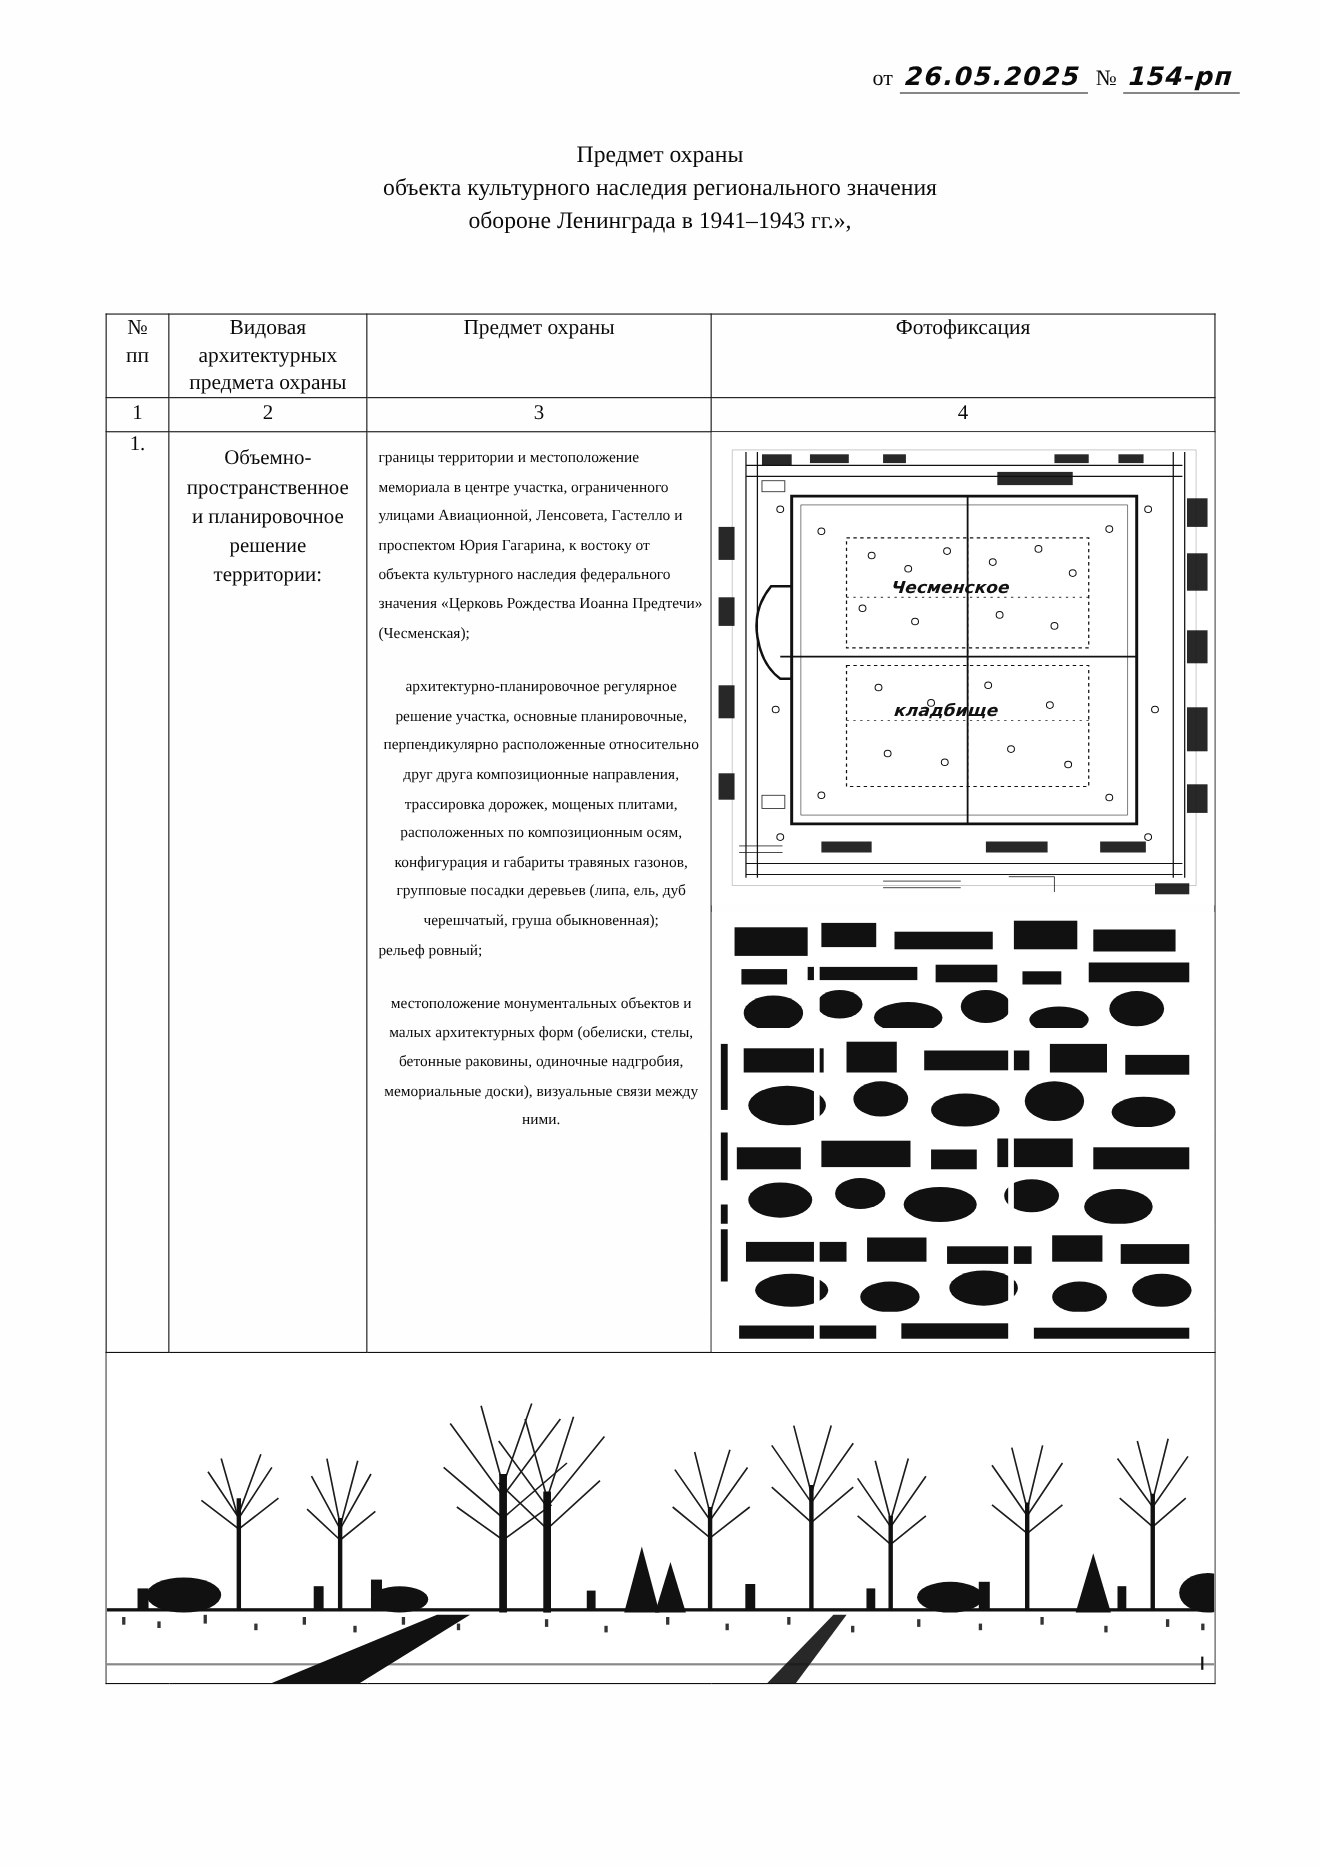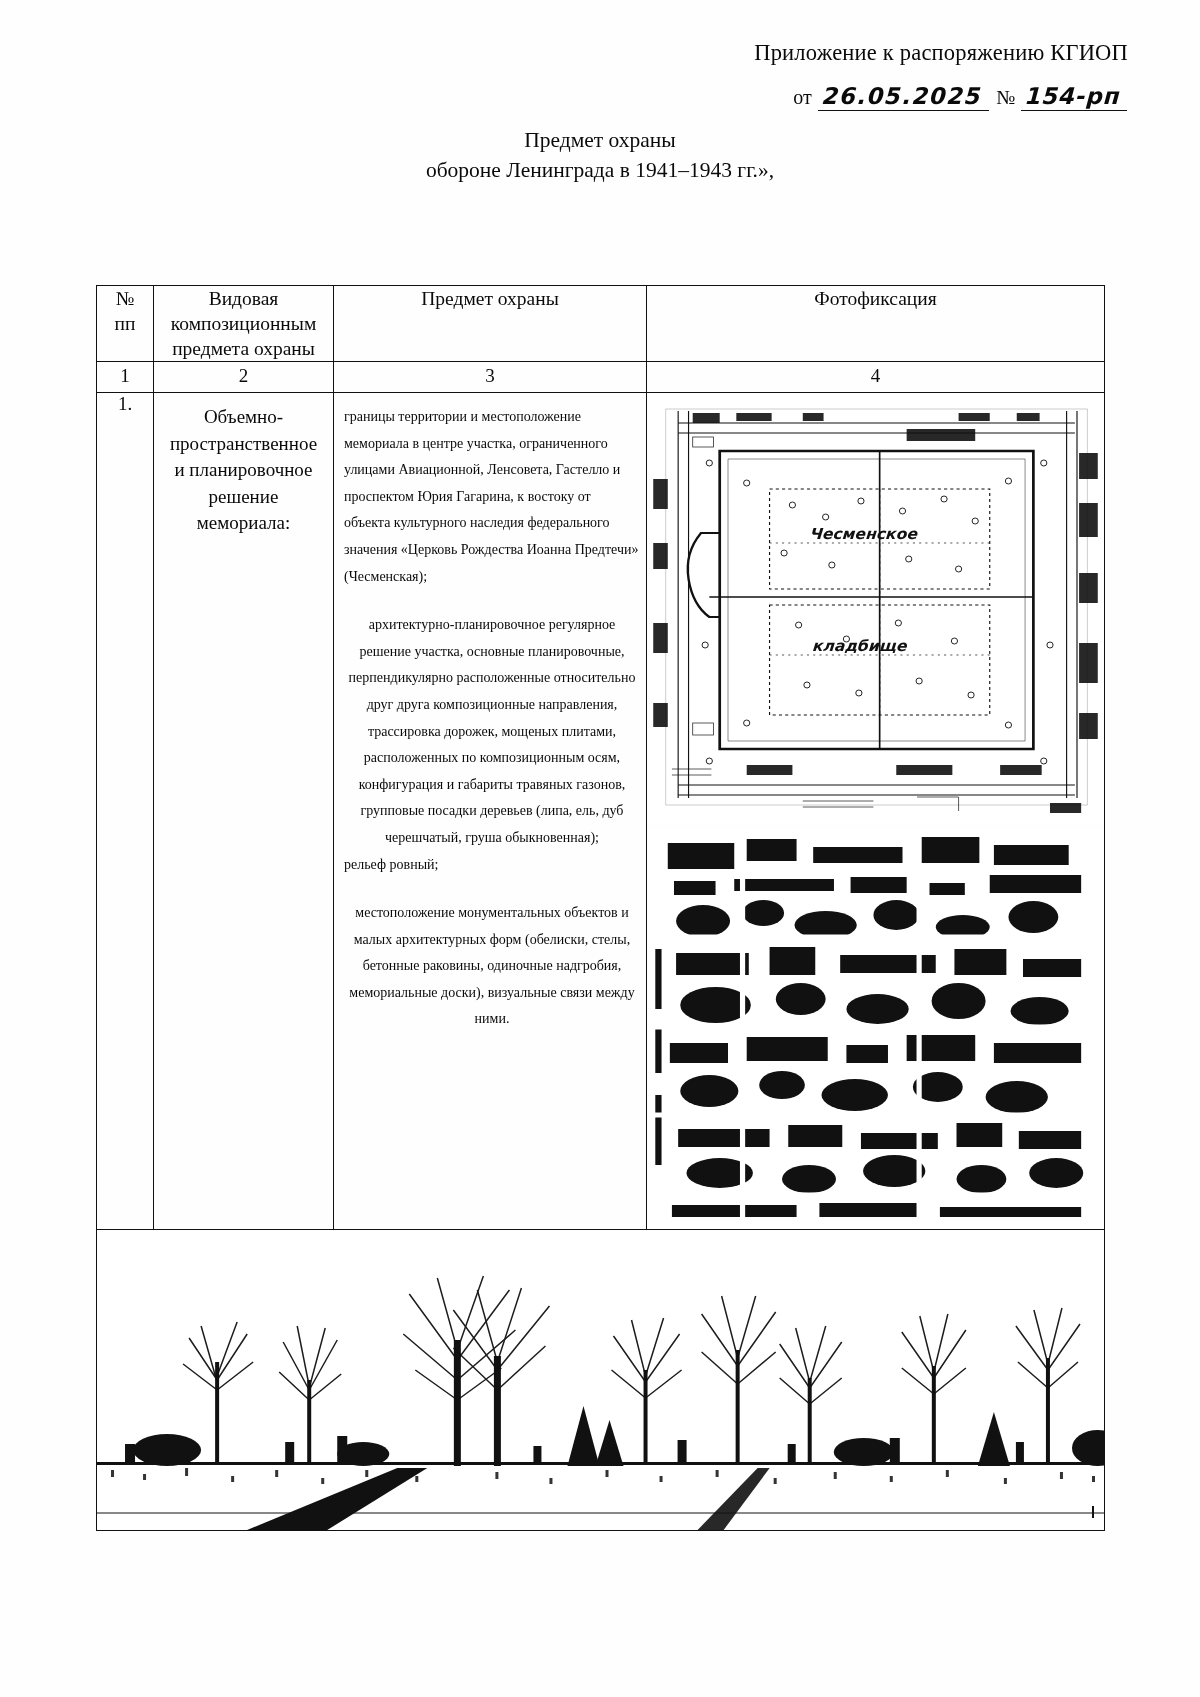--- a/index.html
+++ b/index.html
@@ -137,50 +137,50 @@
   
   .pano-cell { padding: 0; }
   .fig.pano { height: 300px; }
 </style>
 </head>
 <body>
 
 <div class="page">
 
   <div class="doc-header">
-    <div class="line1">Приложение к распоряжению КГИОП</div>
     <div class="line2">
       <span class="nolabel">от</span>
       <span class="hand">26.05.2025</span>
       <span class="nolabel">№</span>
       <span class="hand num">154-рп</span>
     </div>
   </div>
 
   <div class="title-block">
     <div>Предмет охраны</div>
+    <div>объекта культурного наследия регионального значения</div>
     <div>оборонe Ленинграда в 1941–1943 гг.»,</div>
   </div>
 
   <table class="tbl">
     <colgroup>
       <col class="c1">
         <col class="c2">
         <col class="c3">
         <col class="c4">
     </colgroup>
     <thead>
       <tr>
         <th class="th-cell">
           <div>№</div>
           <div>пп</div>
         </th>
         <th class="th-cell">
           <div>Видовая</div>
-          <div>композиционным</div>
+          <div>архитектурных</div>
           <div>предмета охраны</div>
         </th>
         <th class="th-cell">Предмет охраны</th>
         <th class="th-cell">Фотофиксация</th>
       </tr>
       <tr class="numrow">
         <td>1</td>
         <td>2</td>
         <td>3</td>
         <td>4</td>
@@ -189,21 +189,21 @@
     <tbody>
       <tr>
         <td class="idx">1.</td>
 
         <td>
           <div class="col2-text">
             <div>Объемно-</div>
             <div>пространственное</div>
             <div>и планировочное</div>
             <div>решение</div>
-            <div>мемориала:</div>
+            <div>территории:</div>
           </div>
         </td>
 
         <td>
           <div class="col3-text">
             <p>границы территории и местоположение мемориала в центре участка, ограниченного улицами Авиационной, Ленсовета, Гастелло и проспектом Юрия Гагарина, к востоку от объекта культурного наследия федерального значения «Церковь Рождества Иоанна Предтечи» (Чесменская);</p>
             <p class="gap">архитектурно-планировочное регулярное решение участка, основные планировочные, перпендикулярно расположенные относительно друг друга композиционные направления, трассировка дорожек, мощеных плитами, расположенных по композиционным осям, конфигурация и габариты травяных газонов, групповые посадки деревьев (липа, ель, дуб черешчатый, груша обыкновенная);</p>
             <p>рельеф ровный;</p>
             <p class="gap">местоположение монументальных объектов и малых архитектурных форм (обелиски, стелы, бетонные раковины, одиночные надгробия, мемориальные доски), визуальные связи между ними.</p>
           </div>

